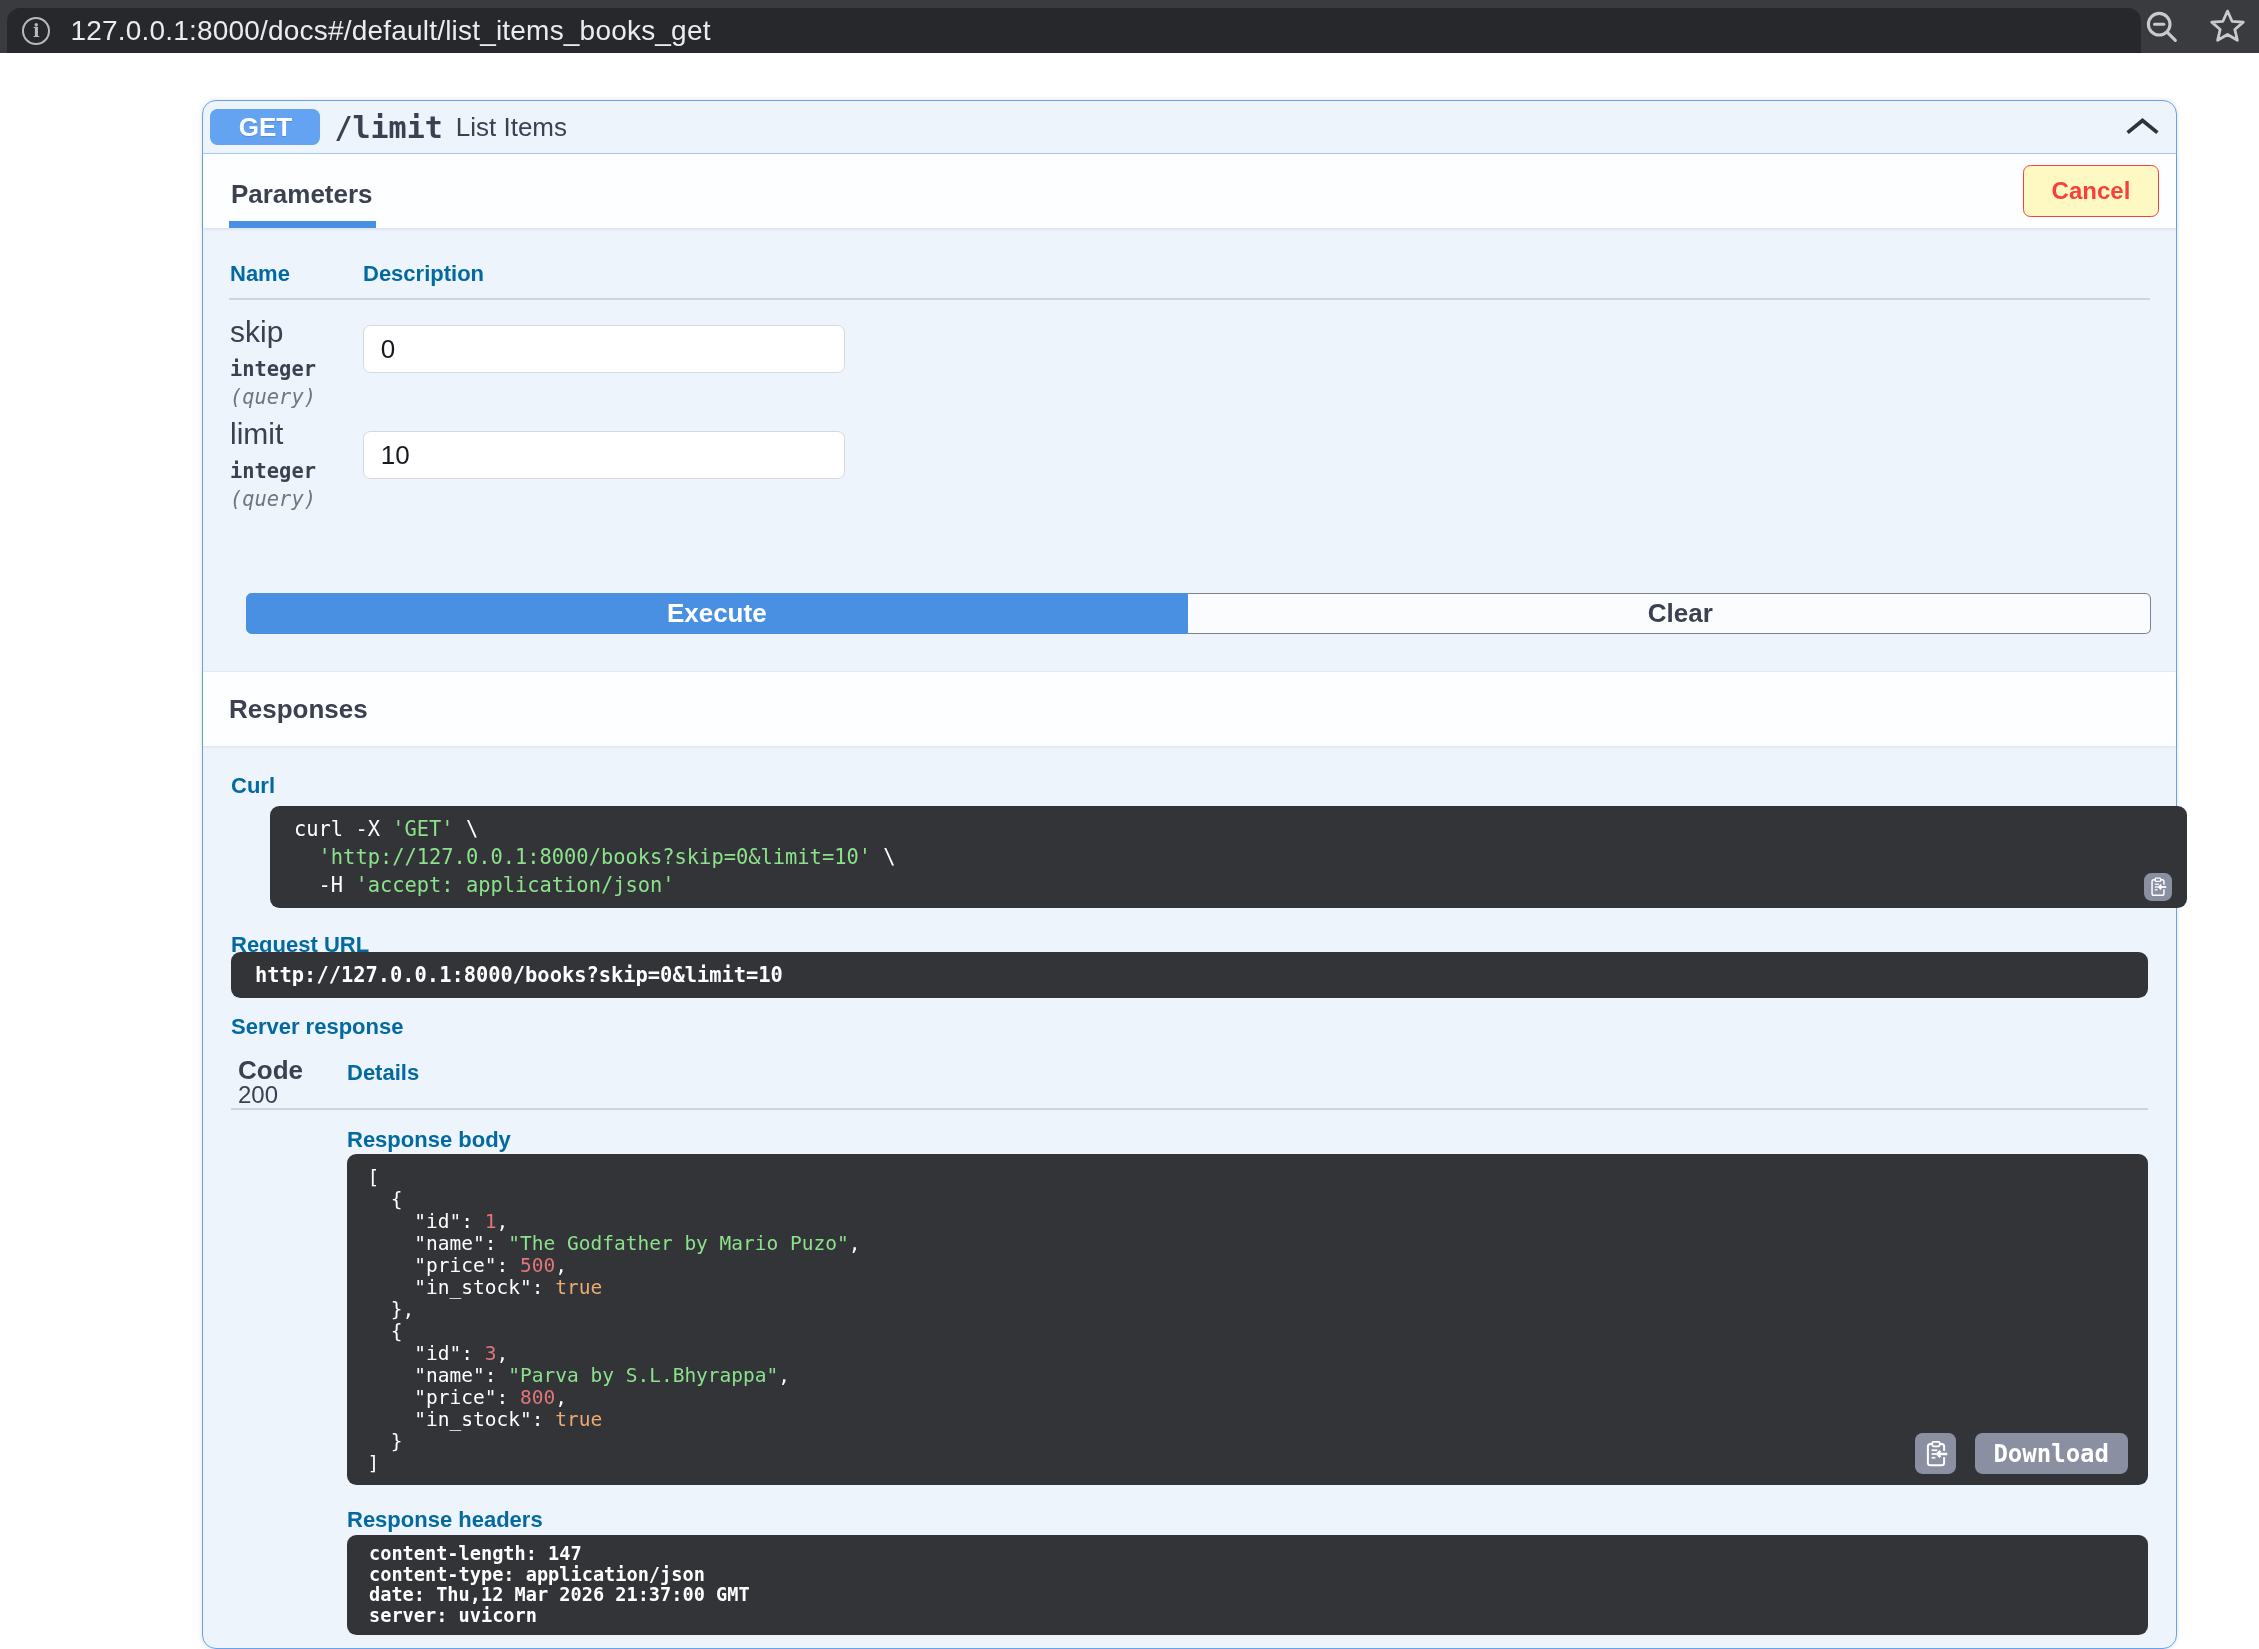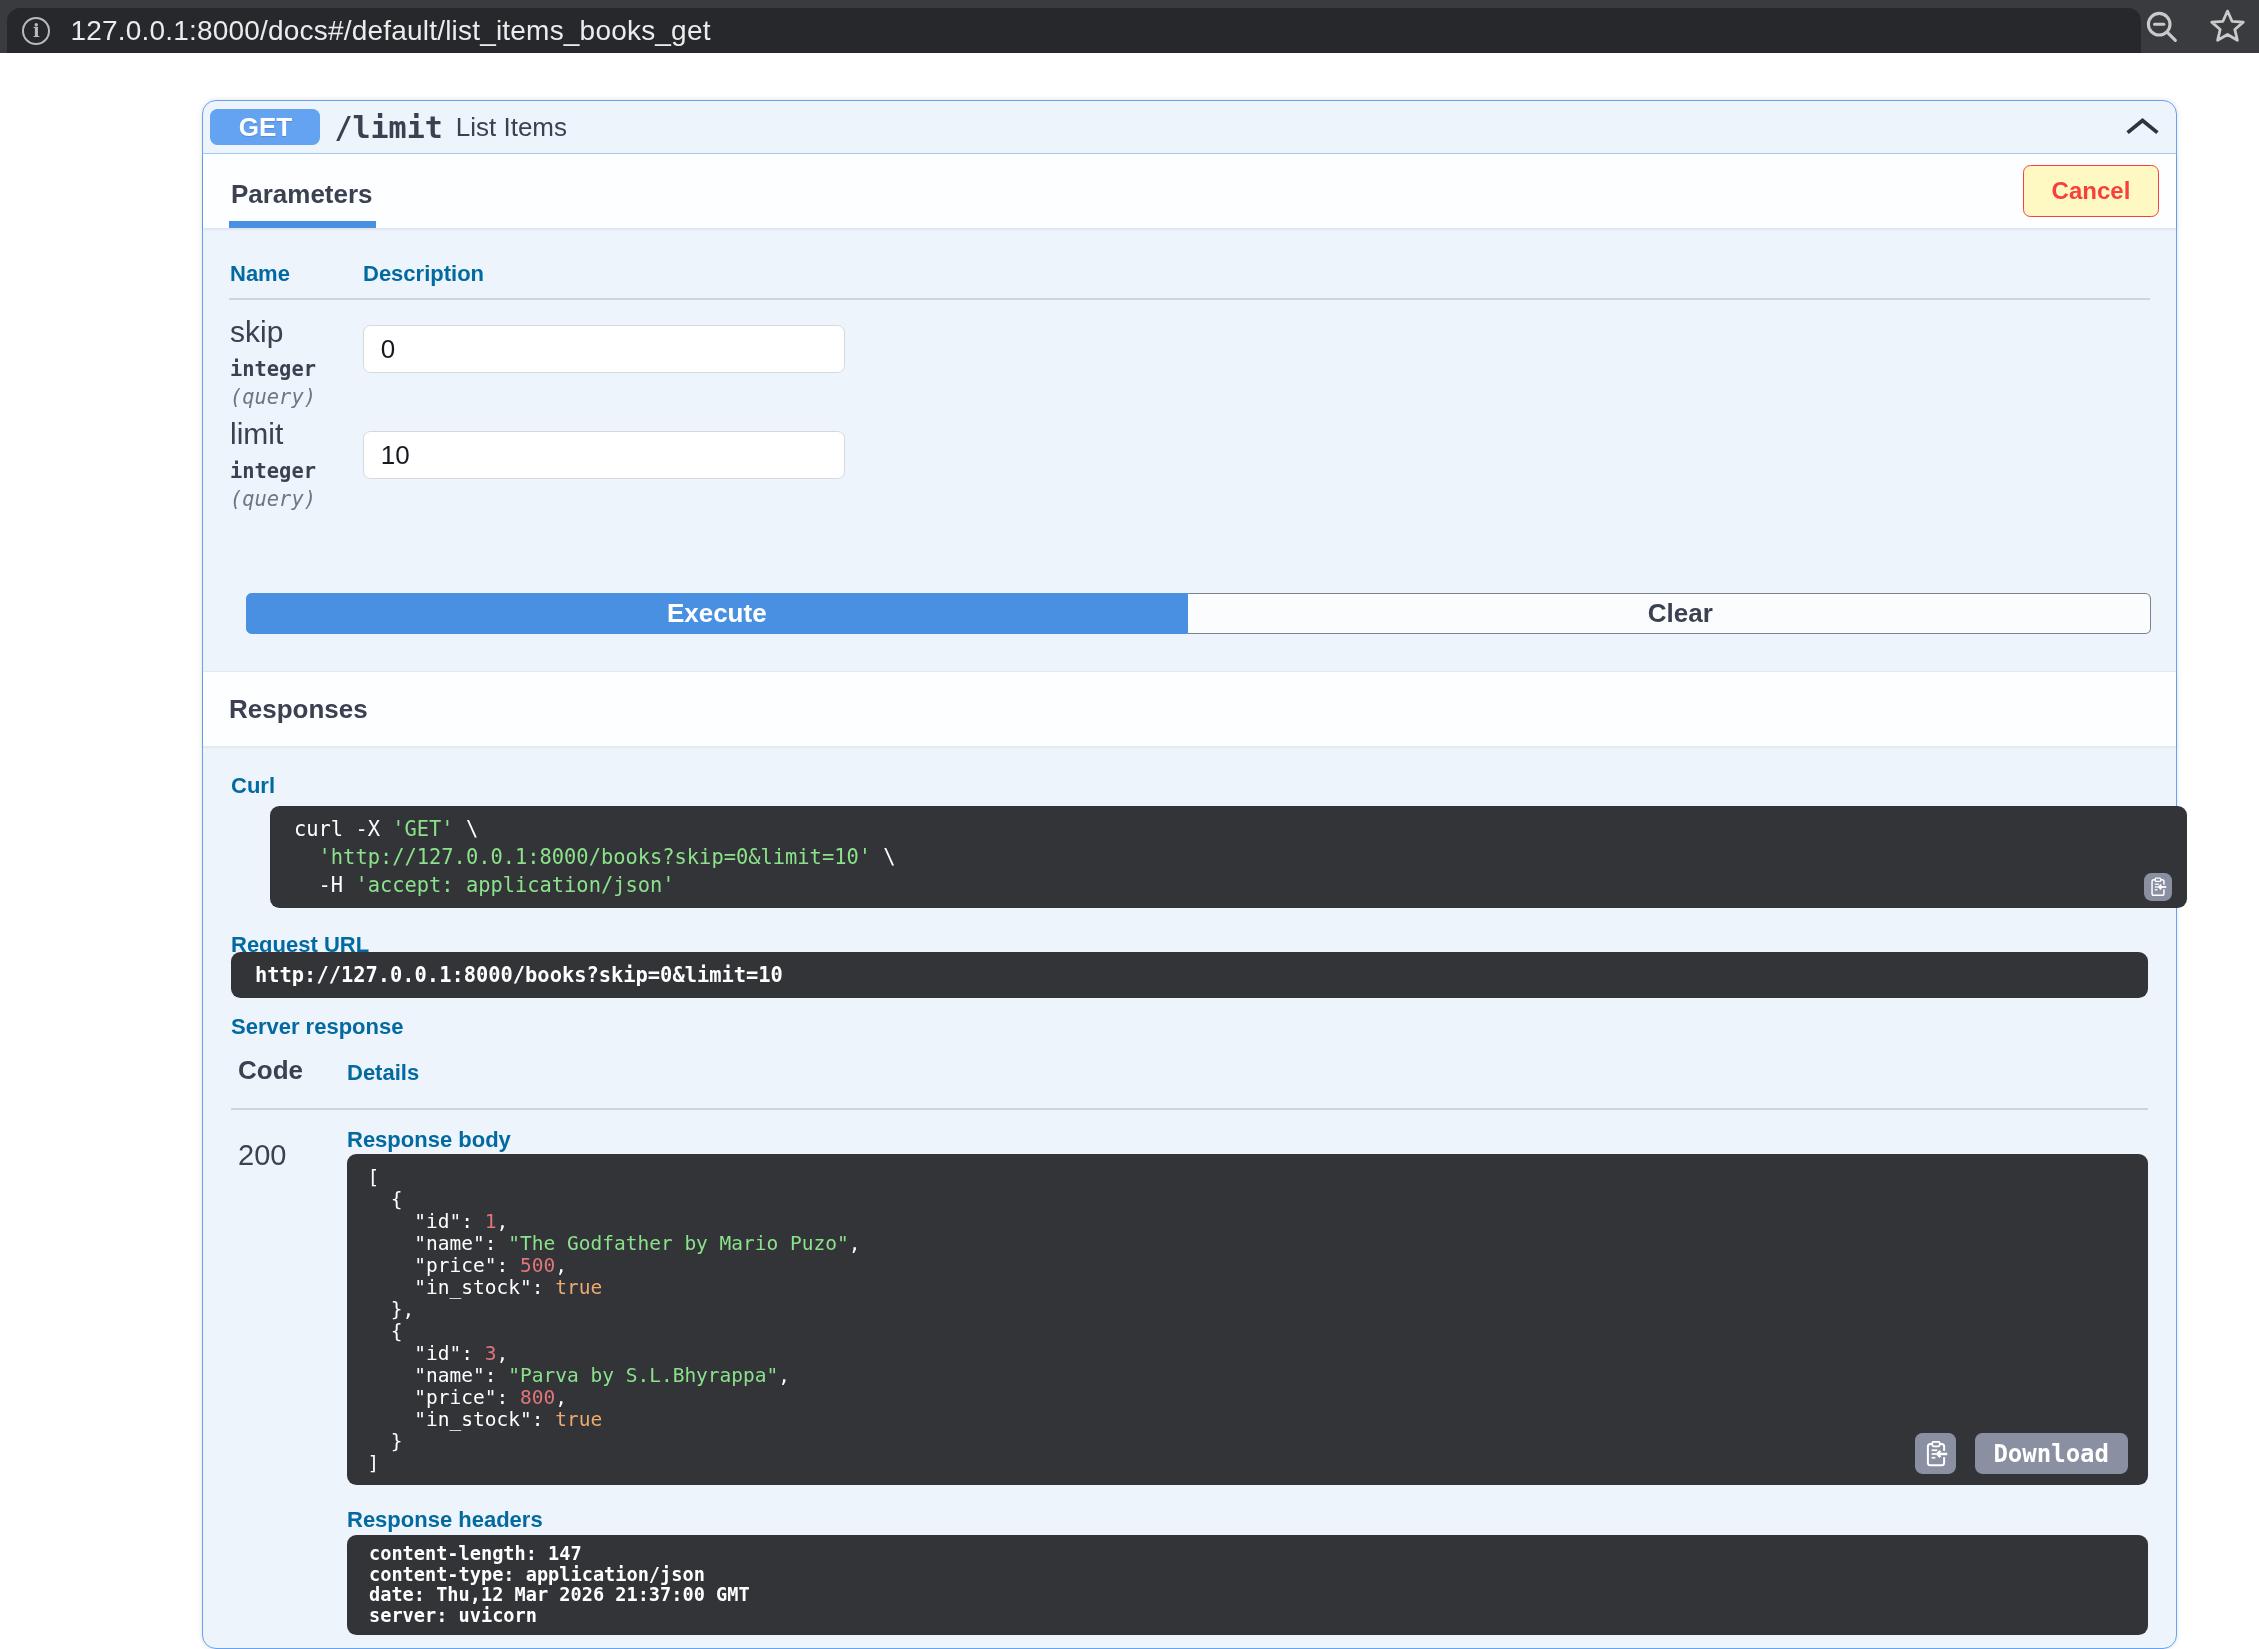--- a/index.html
+++ b/index.html
@@ -83,21 +83,21 @@
 
   .copy-btn { position:absolute; background:var(--gray-button,#8a90a2); border:none; border-radius:7.4px;
               display:flex; align-items:center; justify-content:center; cursor:pointer; }
   .curl-copy { right:15px; bottom:7.4px; width:28px; height:28px; }
   .body-actions { position:absolute; right:20.4px; bottom:11px; display:flex; gap:18.6px; align-items:center; }
   .body-copy { position:static; width:41px; height:41px; }
   .download-btn { height:41px; padding:0 18.6px; background:var(--gray-button,#8a90a2); border:none;
                   border-radius:7.4px; color:#fff; font-weight:bold; font-size:24px; cursor:pointer;
                   font-family:inherit; }
 
-  .status-code { position:absolute; left:35px; top:1038px; font-size:29px; color:#3b4151; }
+  .status-code { position:absolute; left:35px; top:980px; font-size:24px; color:#3b4151; }
   .code-hdr { position:absolute; left:35px; top:954px; font-weight:bold; font-size:26px; color:#3b4151; }
 </style>
 </head>
 <body>
 
 <div class="screen">
 
   <div class="topbar">
     <div class="url-field">
       <span class="info-icon">i</span>

